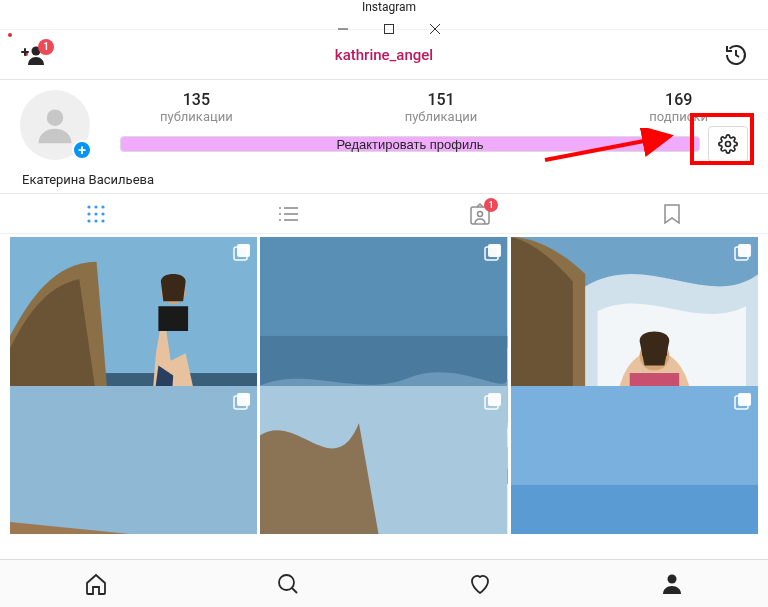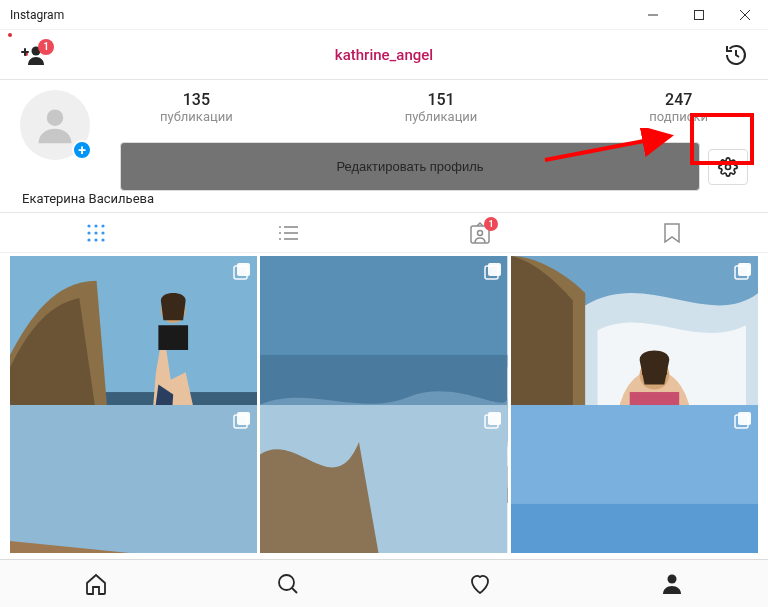--- a/index.html
+++ b/index.html
@@ -1,49 +1,49 @@
 <!DOCTYPE html>
 <html><head>
 <meta charset="utf-8">
 <style>
   * { box-sizing: border-box; margin: 0; padding: 0; }
   body { font-family: -apple-system, BlinkMacSystemFont, "Segoe UI", Roboto, Helvetica, Arial, sans-serif; background: #fff; width: 768px; height: 607px; overflow: hidden; position: relative; }
 
   
-  .titlebar { height: 30px; display: flex; align-items: center; justify-content: space-between; padding: 0 0 0 10px; border-bottom: 1px solid #f2f2f2; }
+  .titlebar { height: 30px; display: flex; align-items: center; justify-content: space-between; padding: 0 0 0 10px; border-bottom: 1px solid #f2f2f2; flex-direction: column; }
   .titlebar .app-title { font-size: 12px; color: #222; }
   .titlebar .win-controls { display: flex; }
   .win-btn { width: 46px; height: 30px; display: flex; align-items: center; justify-content: center; color: #333; font-size: 10px; cursor: pointer; }
 
   
   .header { height: 50px; display: flex; align-items: center; justify-content: space-between; padding: 0 20px; border-bottom: 1px solid #e6e6e6; }
   .header .left, .header .right { width: 60px; display: flex; align-items: center; }
   .header .right { justify-content: flex-end; }
   .header .username { font-size: 15px; color: #be185d; font-weight: 500; }
   .add-user { position: relative; display: inline-block; }
   .badge { position: absolute; top: -6px; right: -8px; background: #ed4956; color: #fff; border-radius: 50%; width: 16px; height: 16px; font-size: 10px; display: flex; align-items: center; justify-content: center; font-weight: 600; }
 
   
   .profile-section { padding: 10px 20px 6px 20px; border-bottom: 1px solid #e6e6e6; }
   .profile-top { display: flex; align-items: flex-start; gap: 20px; }
   .avatar-wrap { position: relative; width: 80px; flex-shrink: 0; }
   .avatar { width: 70px; height: 70px; border-radius: 50%; background: #efefef; display: flex; align-items: center; justify-content: center; }
   .avatar svg { width: 44px; height: 44px; fill: #c7c7c7; }
   .avatar-plus { position: absolute; bottom: 0; right: 8px; width: 20px; height: 20px; border-radius: 50%; background: #0095f6; border: 2px solid #fff; color: #fff; display: flex; align-items: center; justify-content: center; font-size: 14px; font-weight: 700; line-height: 1; }
-  .stats-row { display: flex; justify-content: space-between; padding: 0 40px; margin-bottom: 18px; }
+  .stats-row { display: flex; justify-content: space-between; padding: 0 40px; margin-bottom: 2px; }
   .stat { text-align: center; }
   .stat .num { font-size: 16px; font-weight: 500; color: #262626; }
   .stat .lbl { font-size: 13px; color: #8e8e8e; }
   .profile-right { flex: 1; }
   .edit-row { display: flex; gap: 8px; align-items: center; }
-  .edit-btn { flex: 1; height: 49px; border: 1px solid #dbdbdb; border-radius: 4px; background: #737373; font-size: 13px; color: #262626; font-weight: 500; cursor: pointer; }
+  .edit-btn { flex: 1; height: 16px; border: 1px solid #dbdbdb; border-radius: 4px; background: #f0abfc; font-size: 13px; color: #262626; font-weight: 500; cursor: pointer; }
   .gear-btn { width: 40px; height: 36px; border: 1px solid #dbdbdb; border-radius: 4px; background: #fff; display: flex; align-items: center; justify-content: center; cursor: pointer; }
   .gear-highlight { position: absolute; border: 4px solid #ff0000; width: 64px; height: 52px; top: 113px; right: 14px; pointer-events: none; }
 
-  .display-name { font-size: 13px; color: #262626; padding-left: 2px; }
+  .display-name { font-size: 13px; color: #262626; margin-top: 10px; padding-left: 2px; }
 
   
   .tabs { height: 40px; display: flex; border-bottom: 1px solid #efefef; }
   .tab { flex: 1; display: flex; align-items: center; justify-content: center; cursor: pointer; position: relative; }
   .tab.active svg { fill: #3897f0; }
   .tab .badge-sm { position: absolute; top: 4px; left: 50%; margin-left: 4px; background: #ed4956; color: #fff; border-radius: 50%; width: 14px; height: 14px; font-size: 9px; display: flex; align-items: center; justify-content: center; font-weight: 600; }
 
   
   .grid { padding: 3px 10px; display: grid; grid-template-columns: repeat(3, 1fr); gap: 3px; height: 300px; overflow: hidden; }
   .cell { position: relative; aspect-ratio: 1; overflow: hidden; }
@@ -129,21 +129,21 @@
       <div class="stats-row">
         <div class="stat">
           <div class="num">135</div>
           <div class="lbl">публикации</div>
         </div>
         <div class="stat">
           <div class="num">151</div>
           <div class="lbl">публикации</div>
         </div>
         <div class="stat">
-          <div class="num">247</div>
+          <div class="num">169</div>
           <div class="lbl">подписки</div>
         </div>
       </div>
       <div class="edit-row">
         <button class="edit-btn">Редактировать профиль</button>
         <div class="gear-btn">
           <span>
             <svg width="20" height="20" viewBox="0 0 24 24" fill="none" stroke="#262626" stroke-width="2">
                 <circle cx="12" cy="12" r="3"></circle>
                 <path d="M19.4 15a1.7 1.7 0 0 0 .34 1.87l.06.06a2 2 0 1 1-2.83 2.83l-.06-.06a1.7 1.7 0 0 0-1.87-.34 1.7 1.7 0 0 0-1.03 1.56V21a2 2 0 1 1-4 0v-.09A1.7 1.7 0 0 0 9 19.4a1.7 1.7 0 0 0-1.87.34l-.06.06a2 2 0 1 1-2.83-2.83l.06-.06a1.7 1.7 0 0 0 .34-1.87 1.7 1.7 0 0 0-1.56-1.03H3a2 2 0 1 1 0-4h.09A1.7 1.7 0 0 0 4.6 9a1.7 1.7 0 0 0-.34-1.87l-.06-.06a2 2 0 1 1 2.83-2.83l.06.06a1.7 1.7 0 0 0 1.87.34H9a1.7 1.7 0 0 0 1.03-1.56V3a2 2 0 1 1 4 0v.09a1.7 1.7 0 0 0 1.03 1.56 1.7 1.7 0 0 0 1.87-.34l.06-.06a2 2 0 1 1 2.83 2.83l-.06.06a1.7 1.7 0 0 0-.34 1.87V9a1.7 1.7 0 0 0 1.56 1.03H21a2 2 0 1 1 0 4h-.09a1.7 1.7 0 0 0-1.56 1.03z"></path>

